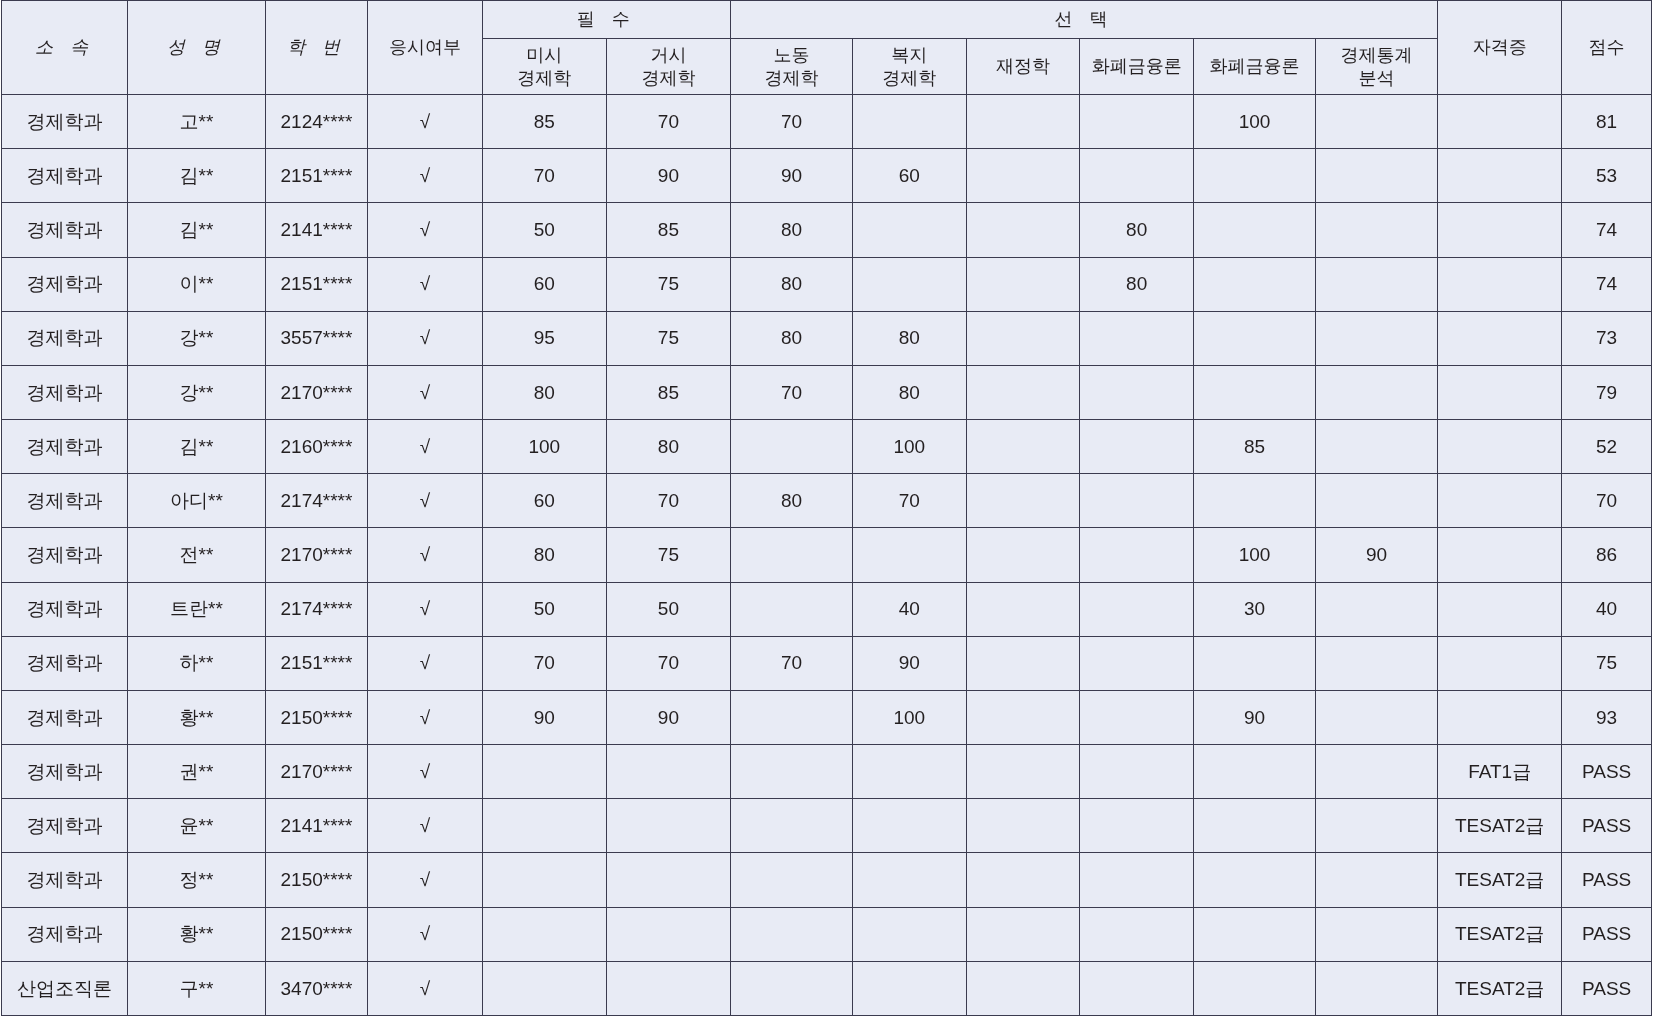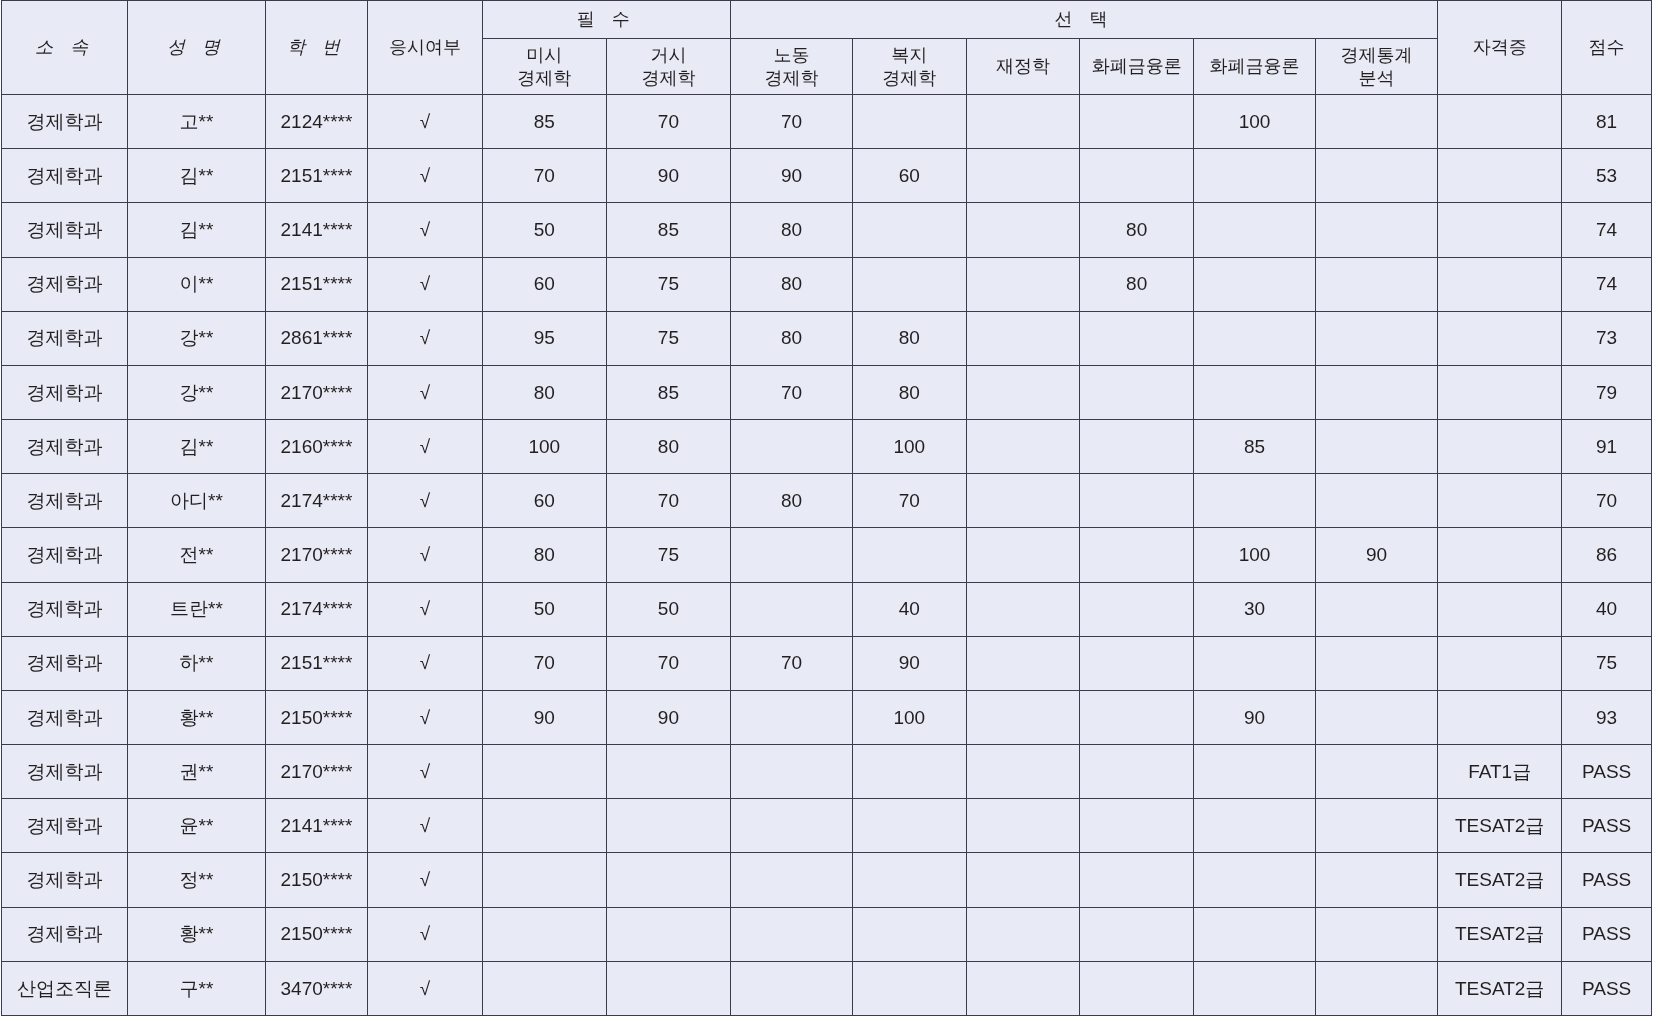--- a/index.html
+++ b/index.html
@@ -201,21 +201,21 @@
           <td class="c-num"></td>
           <td class="c-num">80</td>
           <td class="c-num"></td>
           <td class="c-num"></td>
           <td class="c-cert"></td>
           <td class="c-score">74</td>
         </tr>
         <tr class="data-row">
           <td class="c-text">경제학과</td>
           <td class="c-text">강**</td>
-          <td class="c-text">2861****</td>
+          <td class="c-text">3557****</td>
           <td class="c-check">√</td>
           <td class="c-num">95</td>
           <td class="c-num">75</td>
           <td class="c-num">80</td>
           <td class="c-num">80</td>
           <td class="c-num"></td>
           <td class="c-num"></td>
           <td class="c-num"></td>
           <td class="c-num"></td>
           <td class="c-cert"></td>
@@ -244,21 +244,21 @@
           <td class="c-check">√</td>
           <td class="c-num">100</td>
           <td class="c-num">80</td>
           <td class="c-num"></td>
           <td class="c-num">100</td>
           <td class="c-num"></td>
           <td class="c-num"></td>
           <td class="c-num">85</td>
           <td class="c-num"></td>
           <td class="c-cert"></td>
-          <td class="c-score">91</td>
+          <td class="c-score">52</td>
         </tr>
         <tr class="data-row">
           <td class="c-text">경제학과</td>
           <td class="c-text">아디**</td>
           <td class="c-text">2174****</td>
           <td class="c-check">√</td>
           <td class="c-num">60</td>
           <td class="c-num">70</td>
           <td class="c-num">80</td>
           <td class="c-num">70</td>

